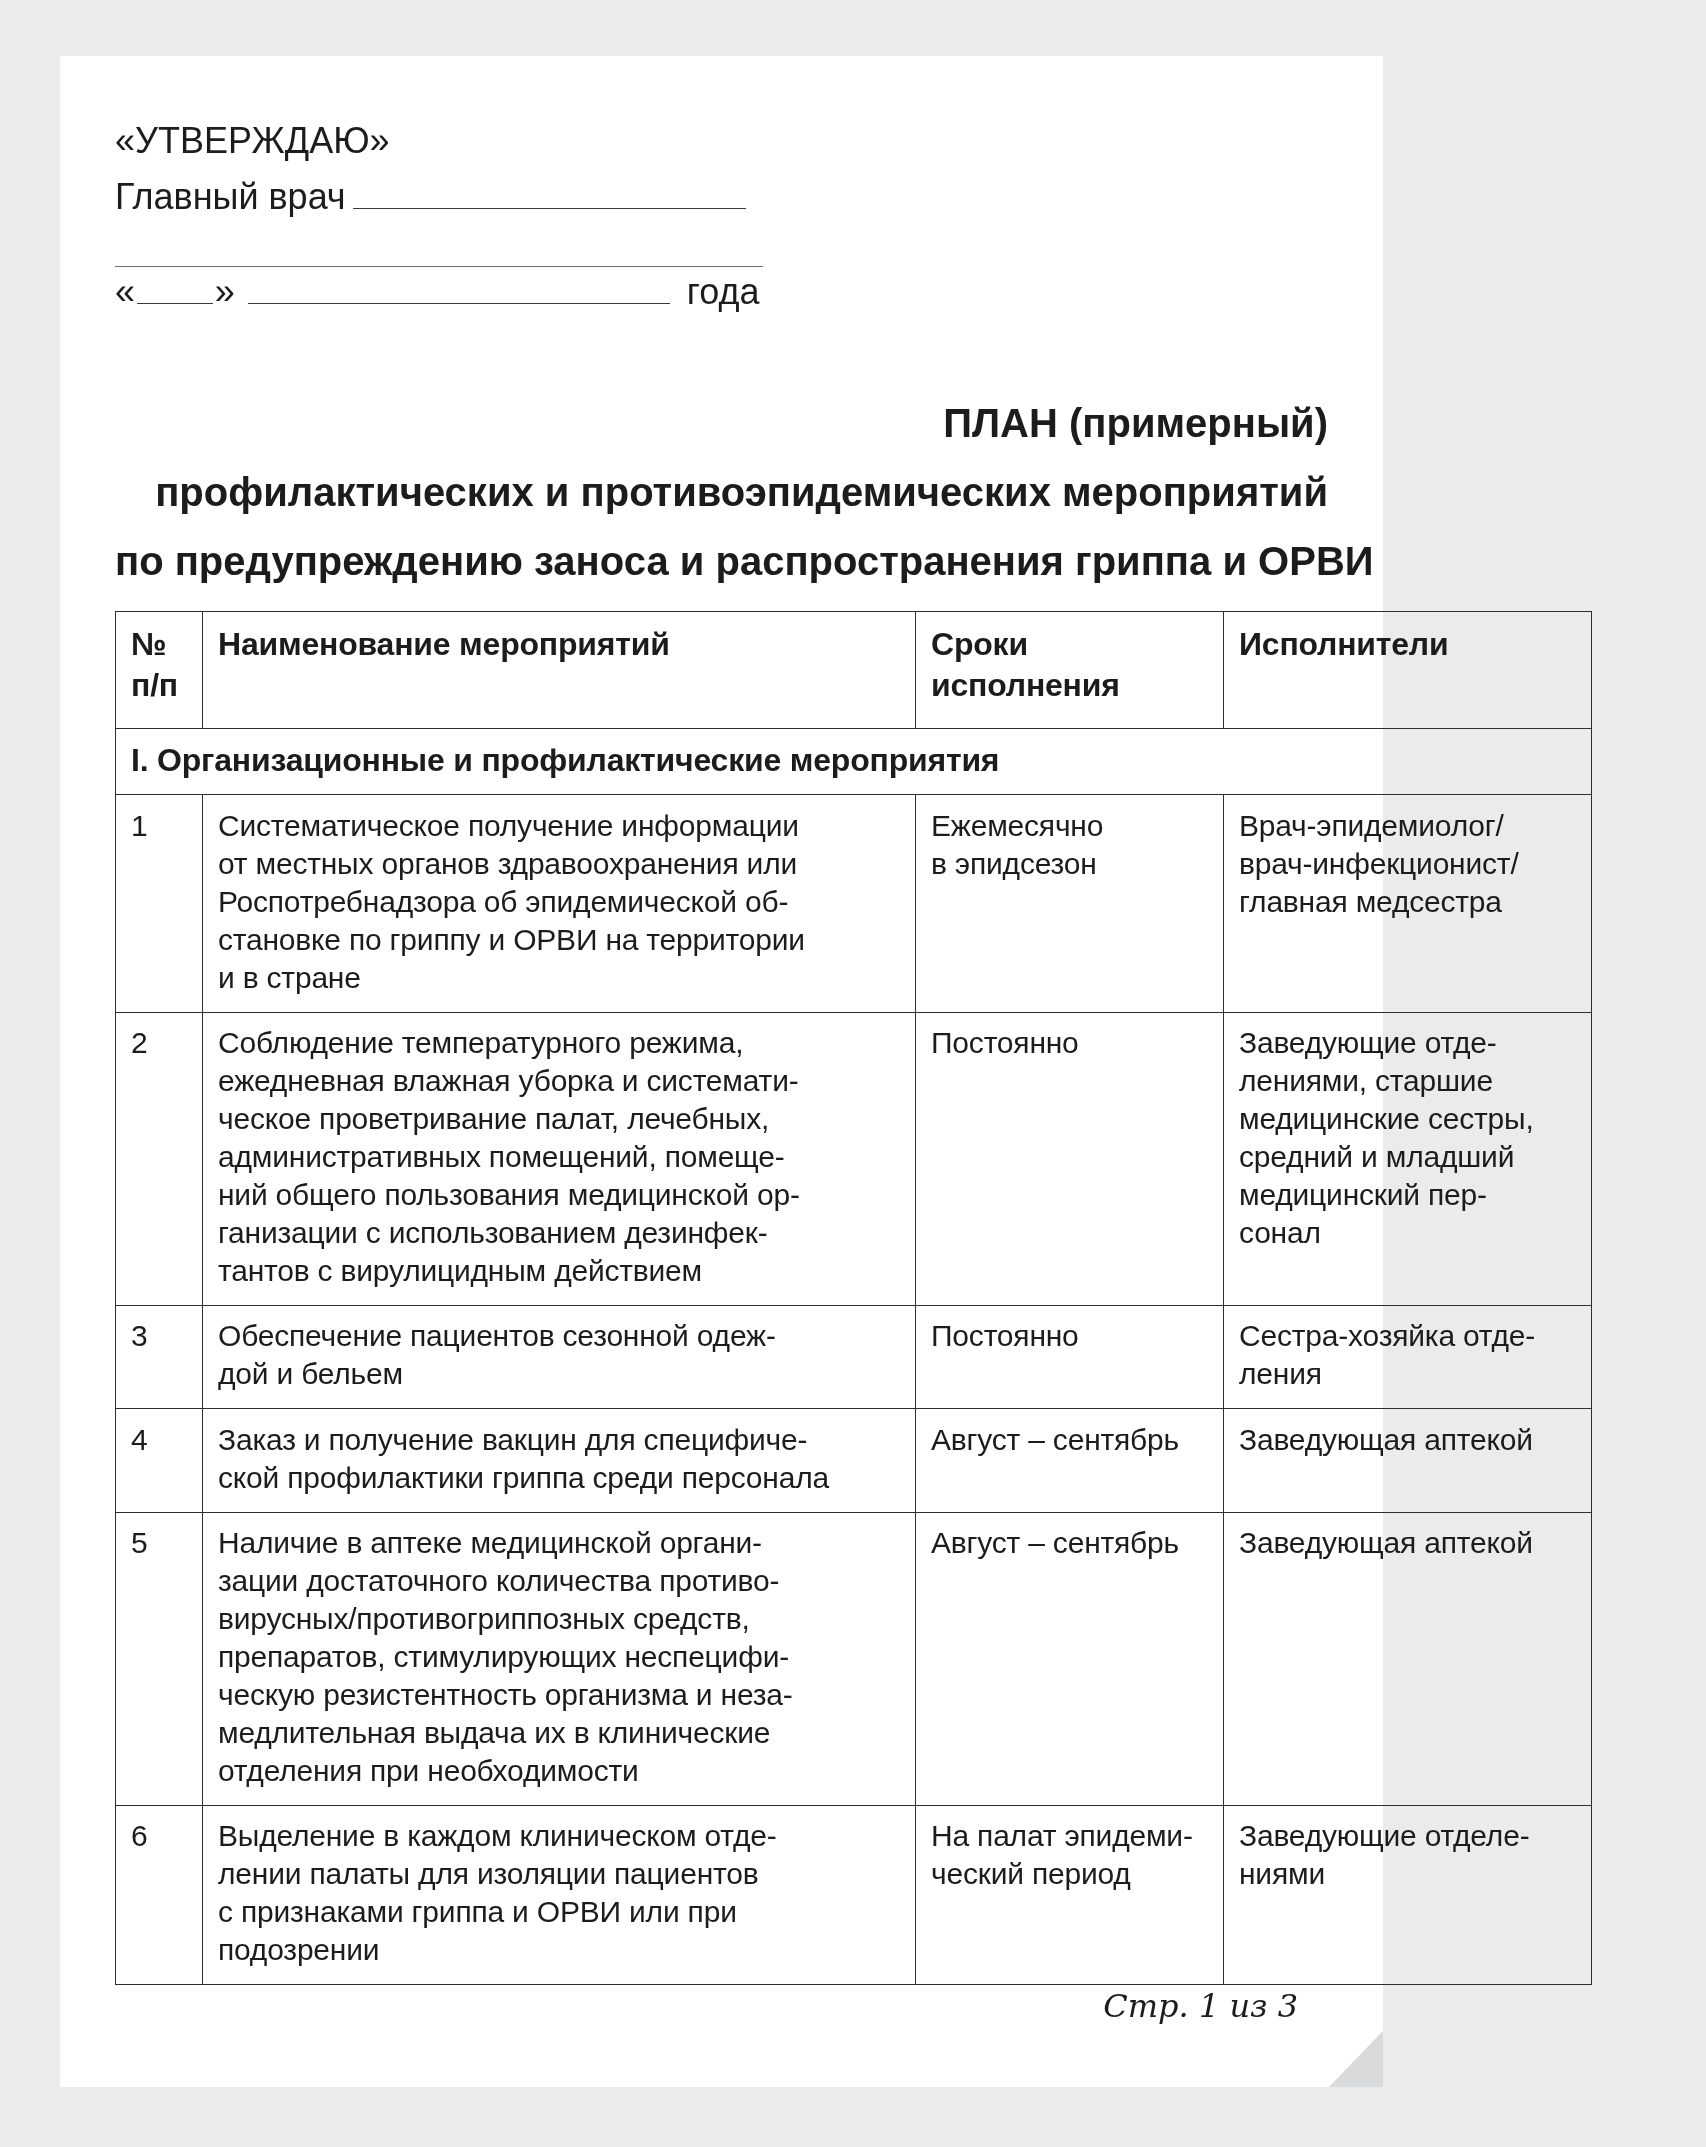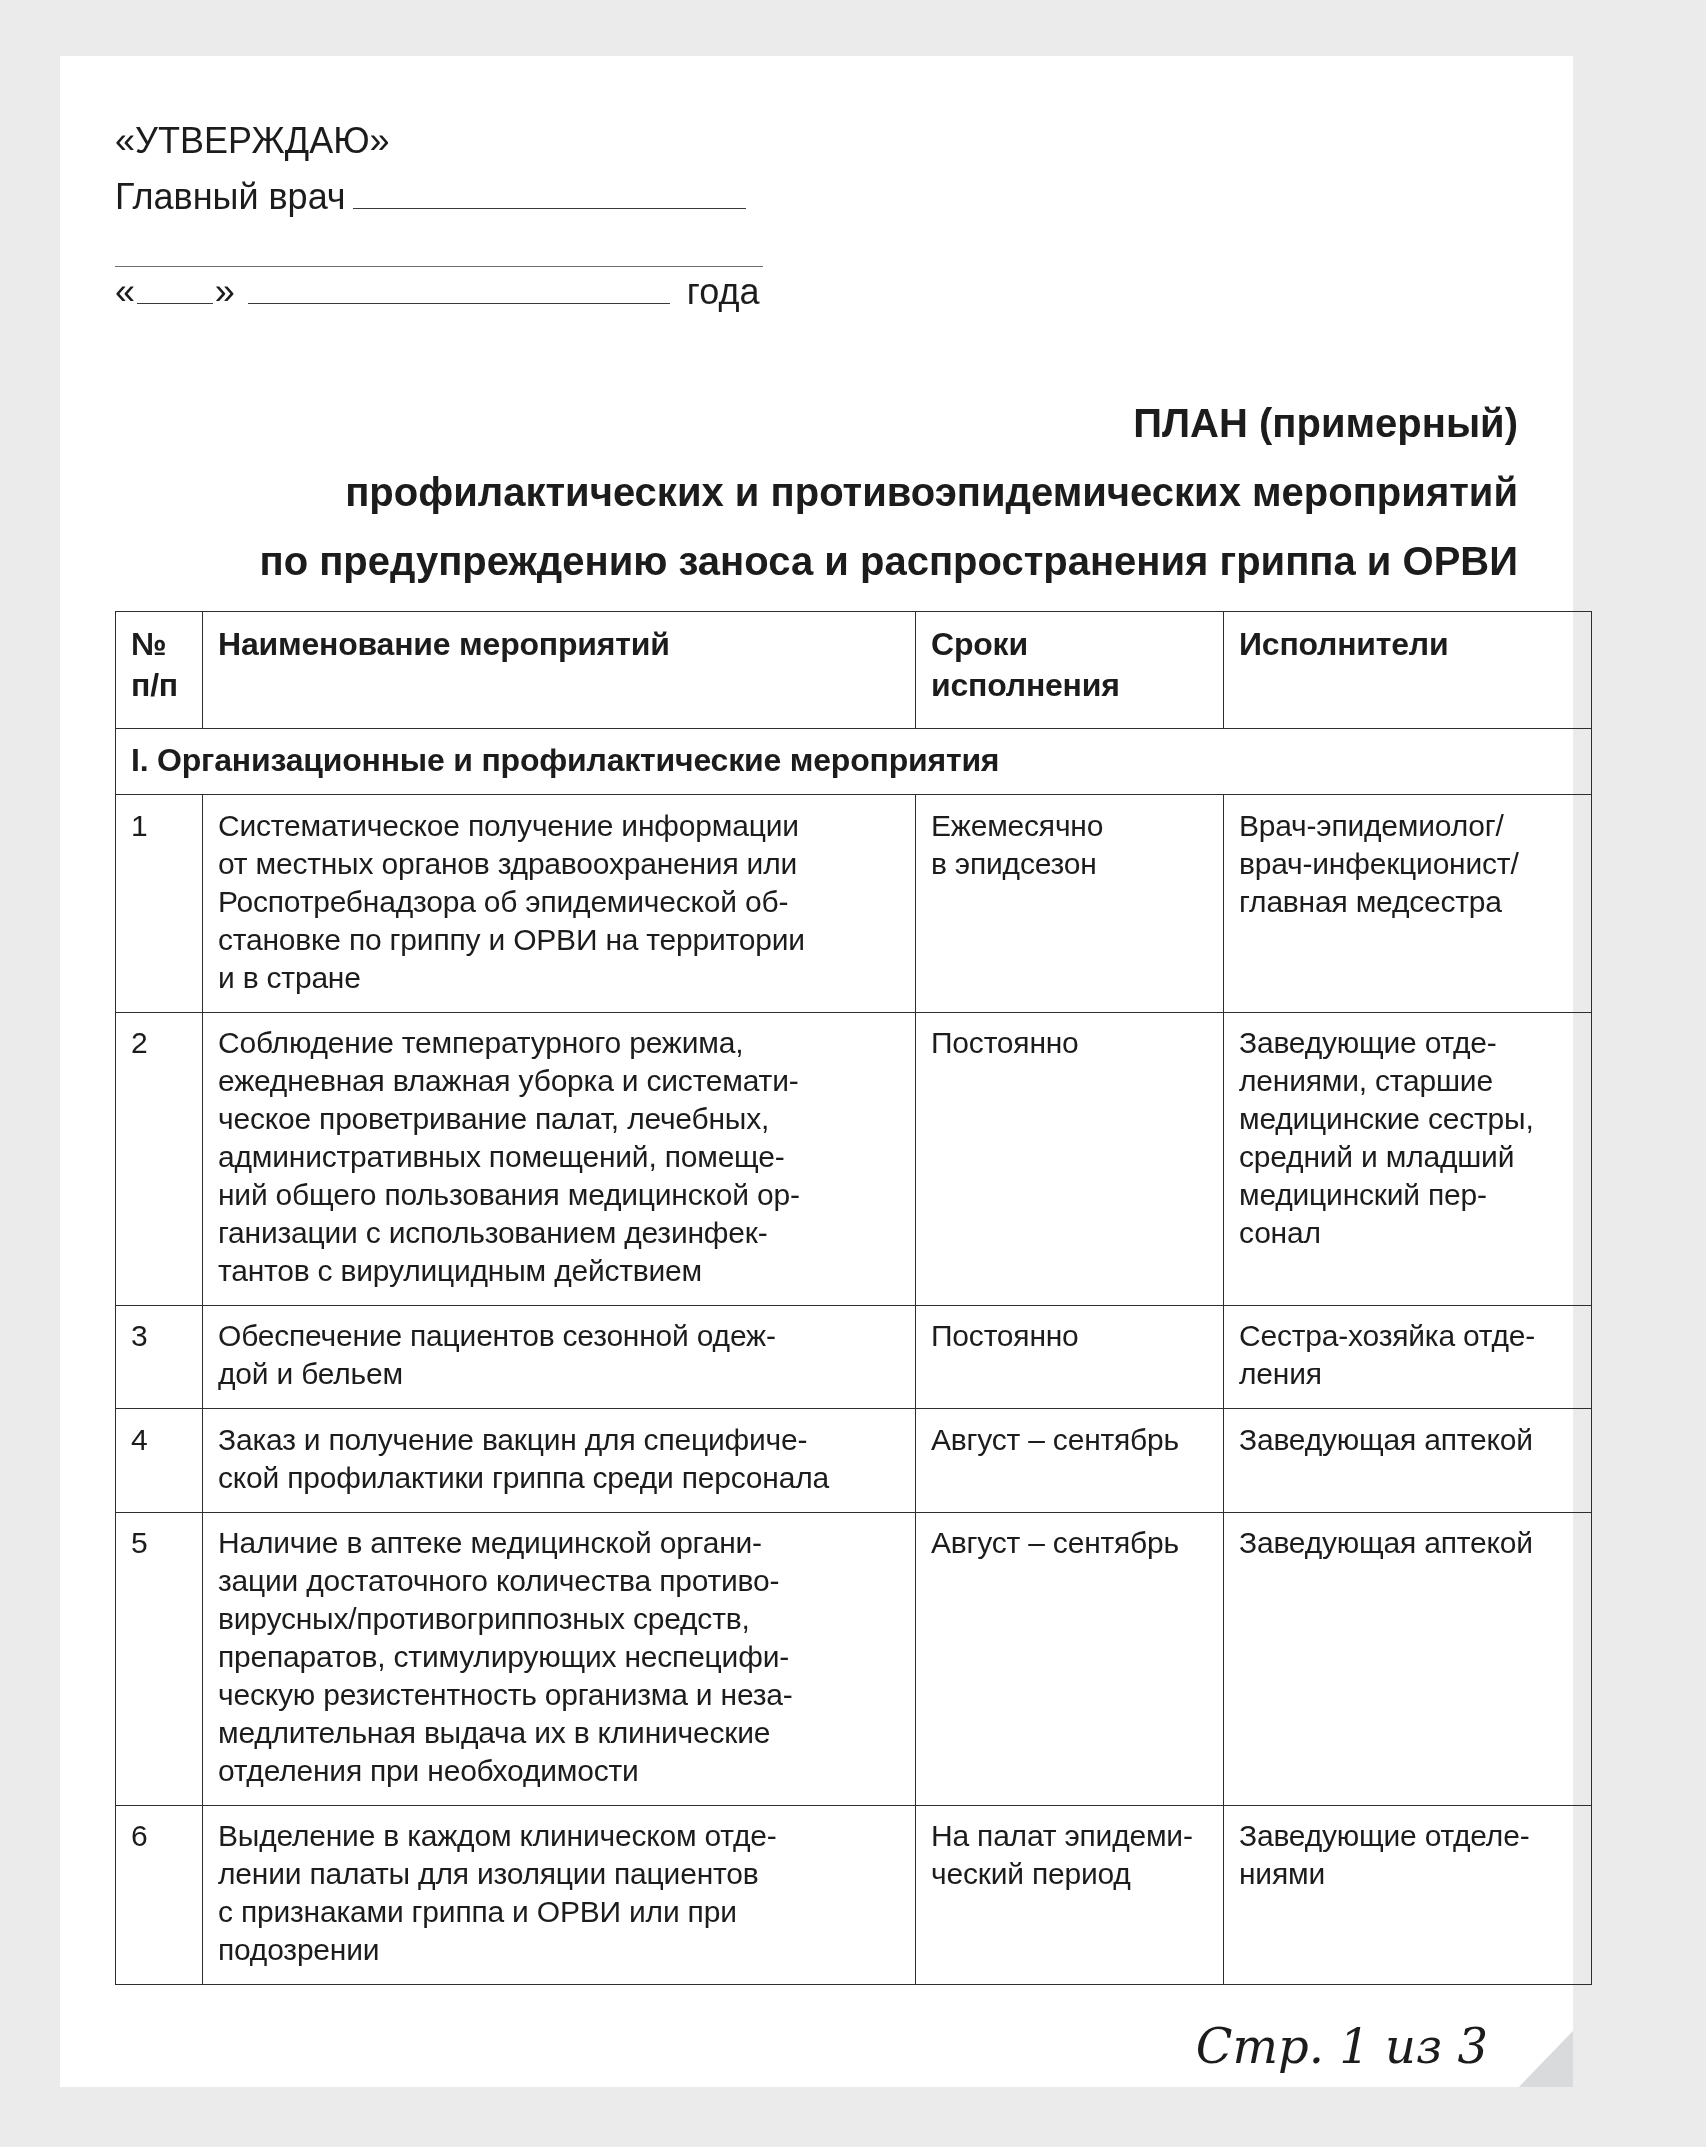--- a/index.html
+++ b/index.html
@@ -6,21 +6,21 @@
   body {
     width:1706px; height:2148px;
     background:#ebebeb;
     position:relative;
     font-family:"Liberation Sans", sans-serif;
     color:#1c1c1c;
     overflow:hidden;
   }
   .sheet {
     position:absolute; left:60px; top:56px;
-    width:1513px; height:2031px;
+    width:1323px; height:2031px;
   }
   .page-bg {
     position:absolute; inset:0;
     background:#ffffff;
     clip-path: polygon(0 0, 100% 0, 100% calc(100% - 56px), calc(100% - 54px) 100%, 0 100%);
   }
   .fold {
     position:absolute; right:0; bottom:0;
     width:54px; height:56px;
     background:#d9dadb;
@@ -83,26 +83,25 @@
     padding-bottom:22.6px;
   }
   .plan tr.section td {
     font-weight:bold;
     font-size:32px;
     line-height:41px;
     padding:11.3px 15px 13px 15px;
   }
   
   .page-num {
-    margin-top:40px;
     text-align:right;
     padding-right:30px;
     font-family:"DejaVu Serif", serif;
     font-style:italic;
-    font-size:48px;
+    font-size:32px;
     line-height:43px;
   }
 </style>
 </head>
 <body>
 
 <div class="sheet">
   <div class="page-bg"></div>
   <div class="content">
 

